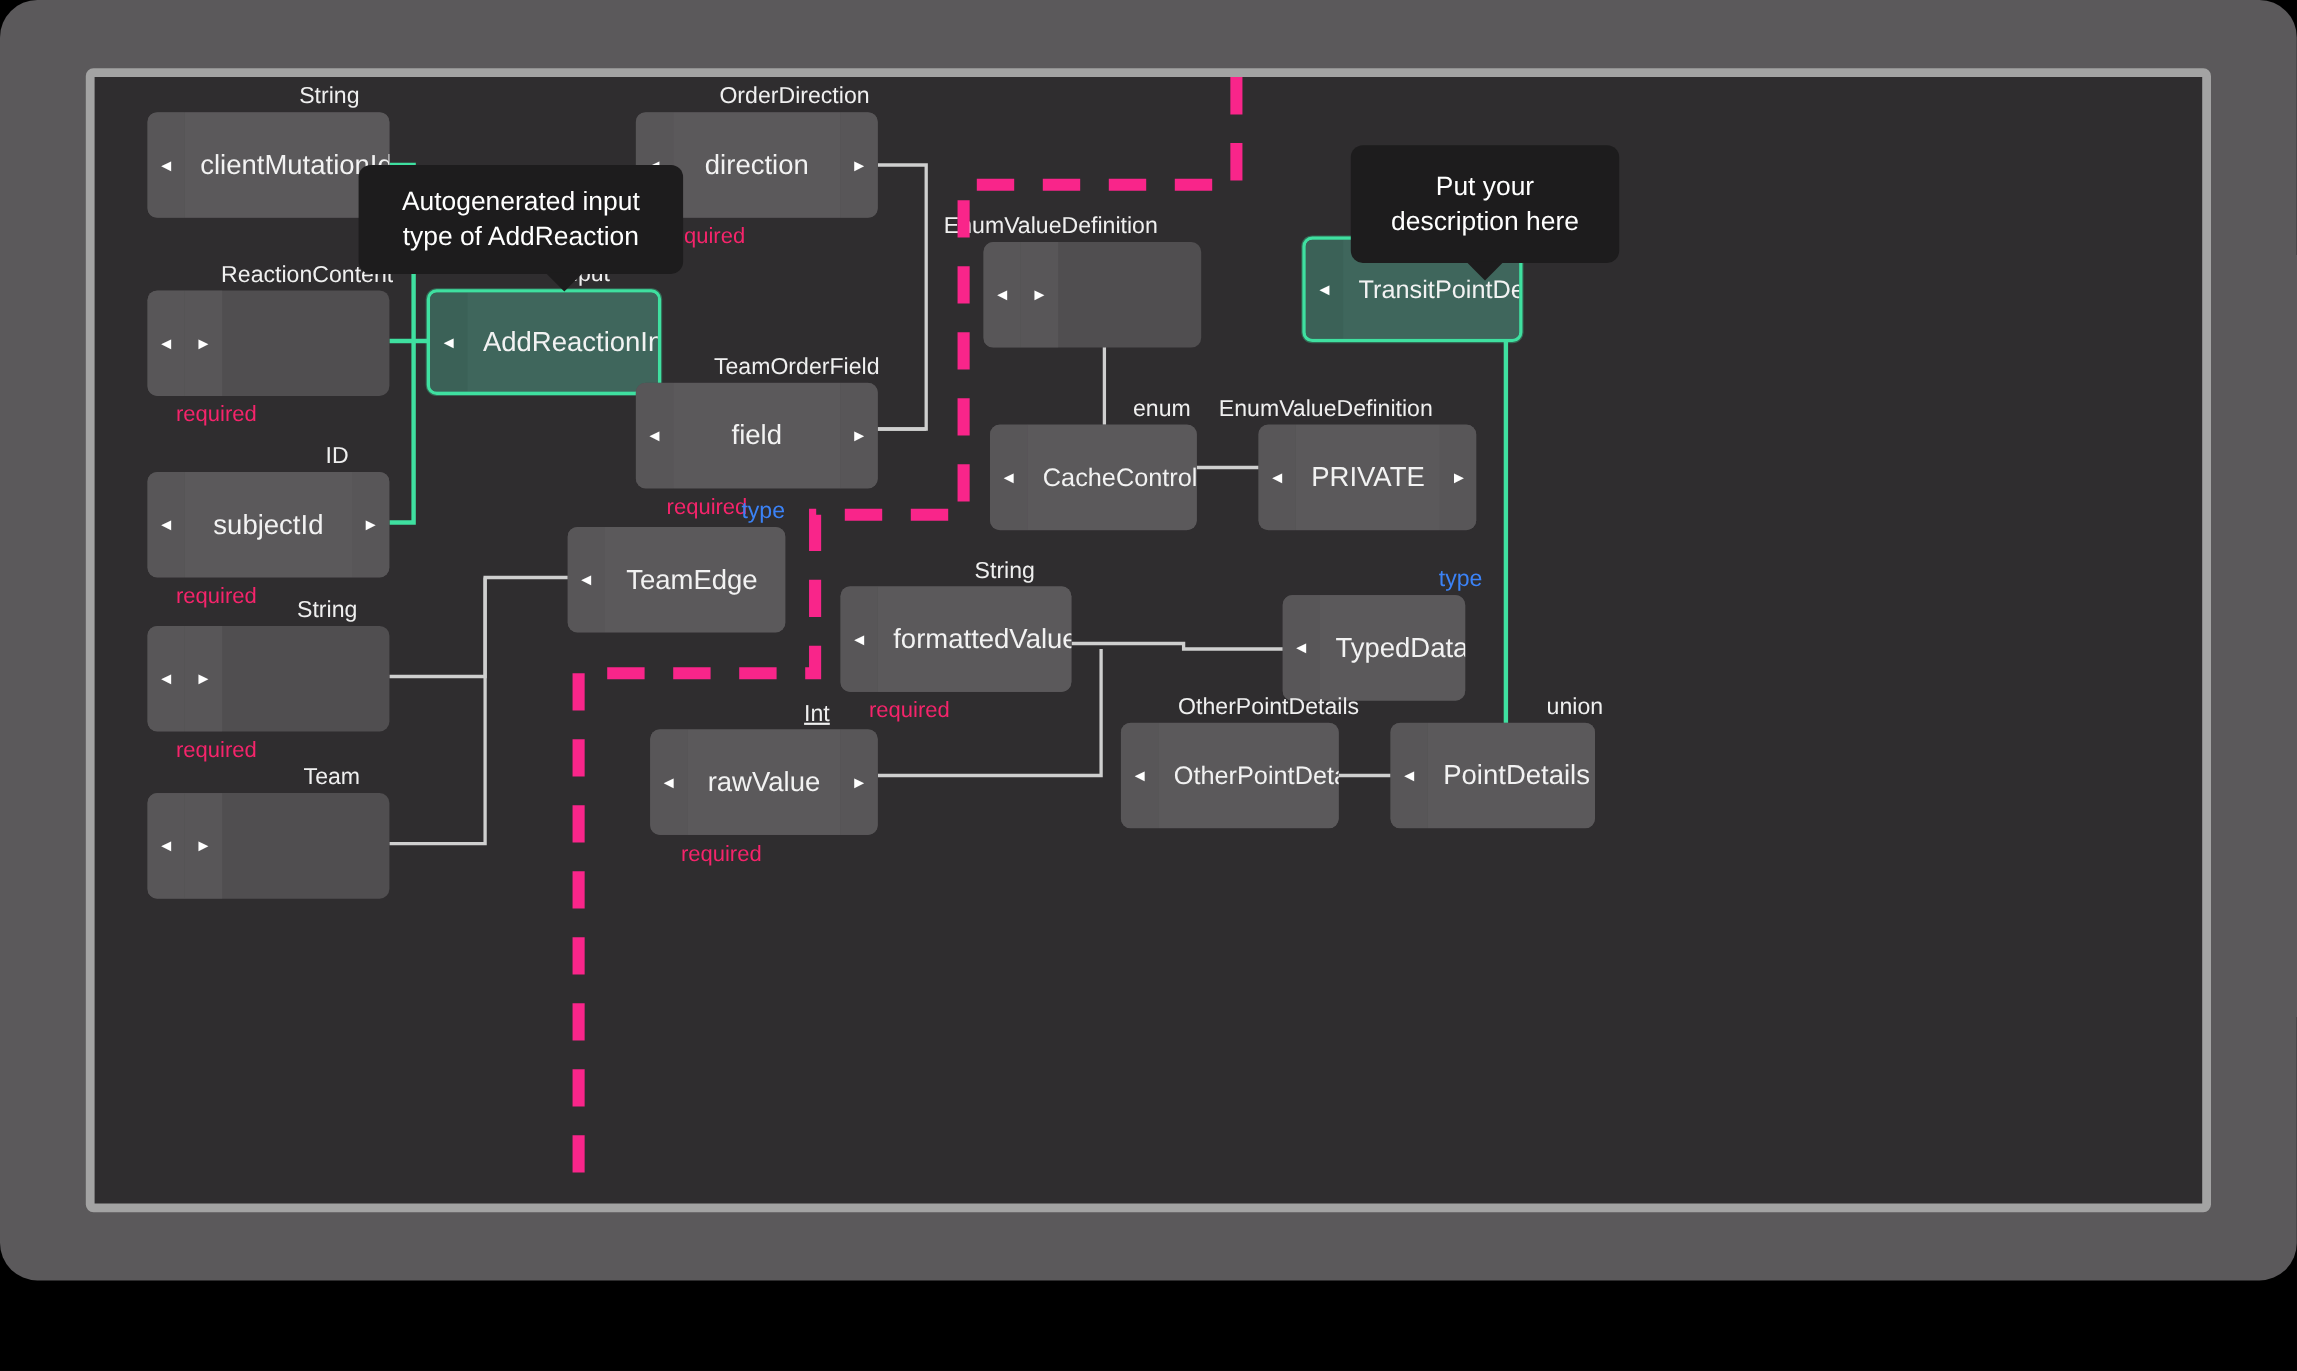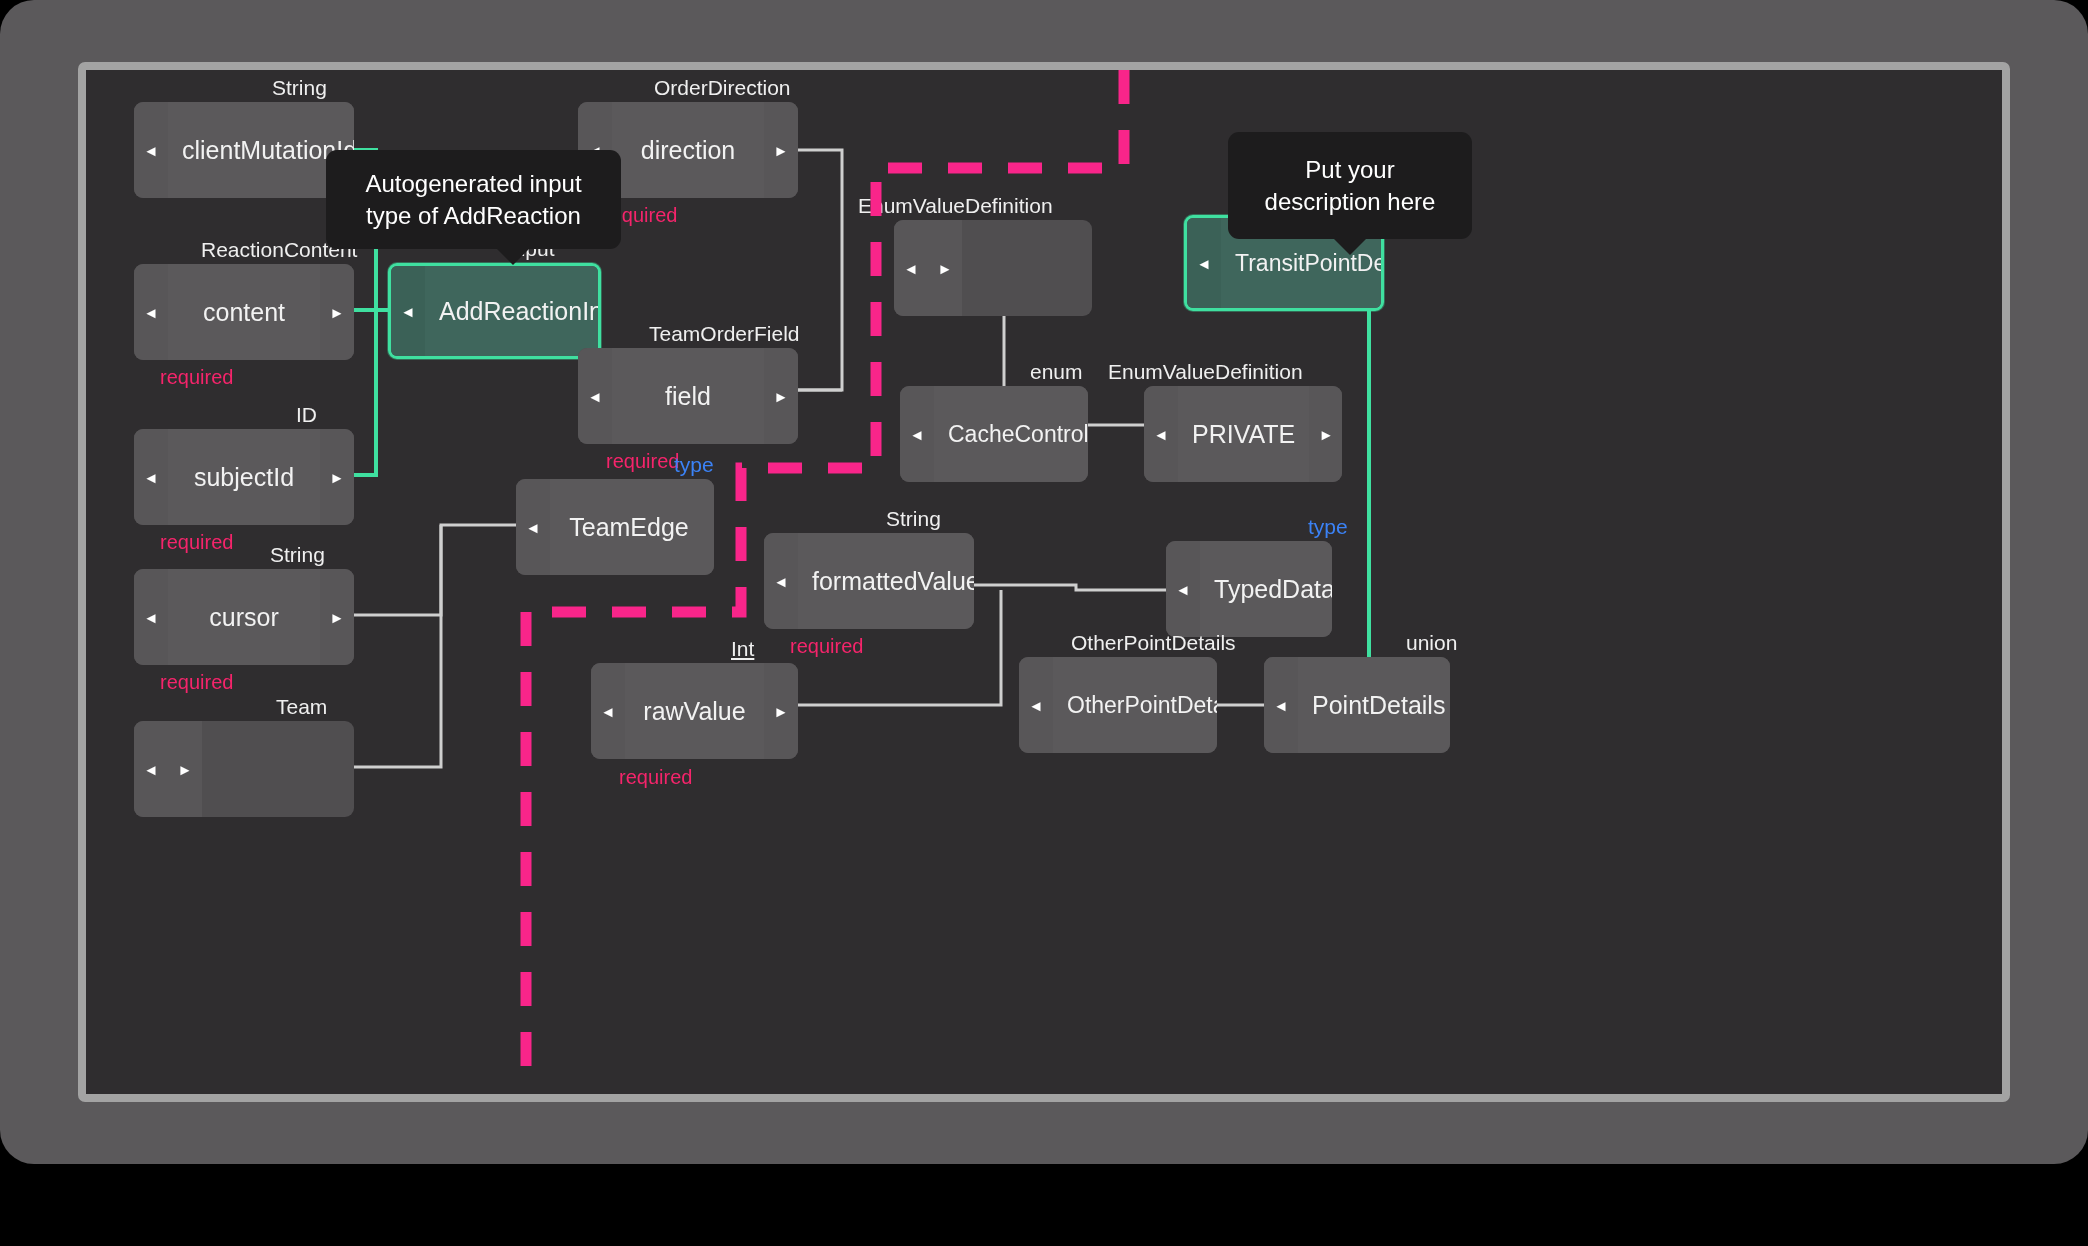--- a/index.html
+++ b/index.html
@@ -185,37 +185,35 @@
       <div class="type-label" style="left:186px; top:6px;" data-name="type-label-clientMutationId">String</div>
       <div class="node" style="left:48px; top:32px; width:220px;" data-name="node-clientMutationId">
         <div class="port left" data-name="port-in-icon">◄</div>
         <div class="body" data-name="node-label">clientMutationId</div>
 
       </div>
 
       <div class="type-label" style="left:115px; top:168px;" data-name="type-label-content">ReactionContent</div>
       <div class="node" style="left:48px; top:194px; width:220px;" data-name="node-content">
         <div class="port left" data-name="port-in-icon">◄</div>
-        <div class="body" data-name="node-label">content</div>
         <div class="port right" data-name="port-out-icon">►</div>
       </div>
       <div class="req-label" style="left:74px; top:296px;" data-name="required-badge">required</div>
 
       <div class="type-label" style="left:200px; top:333px;margin-left:10px;" data-name="type-label-subjectId">ID</div>
       <div class="node" style="left:48px; top:359px; width:220px;" data-name="node-subjectId">
         <div class="port left" data-name="port-in-icon">◄</div>
         <div class="body" data-name="node-label">subjectId</div>
         <div class="port right" data-name="port-out-icon">►</div>
       </div>
       <div class="req-label" style="left:74px; top:461px;" data-name="required-badge">required</div>
 
       <div class="type-label" style="left:184px; top:473px;" data-name="type-label-cursor">String</div>
       <div class="node" style="left:48px; top:499px; width:220px;" data-name="node-cursor">
         <div class="port left" data-name="port-in-icon">◄</div>
-        <div class="body" data-name="node-label">cursor</div>
         <div class="port right" data-name="port-out-icon">►</div>
       </div>
       <div class="req-label" style="left:74px; top:601px;" data-name="required-badge">required</div>
 
       <div class="type-label" style="left:190px; top:625px;" data-name="type-label-node">Team</div>
       <div class="node" style="left:48px; top:651px; width:220px;" data-name="node-node">
         <div class="port left" data-name="port-in-icon">◄</div>
         <div class="port right" data-name="port-out-icon">►</div>
       </div>
 

